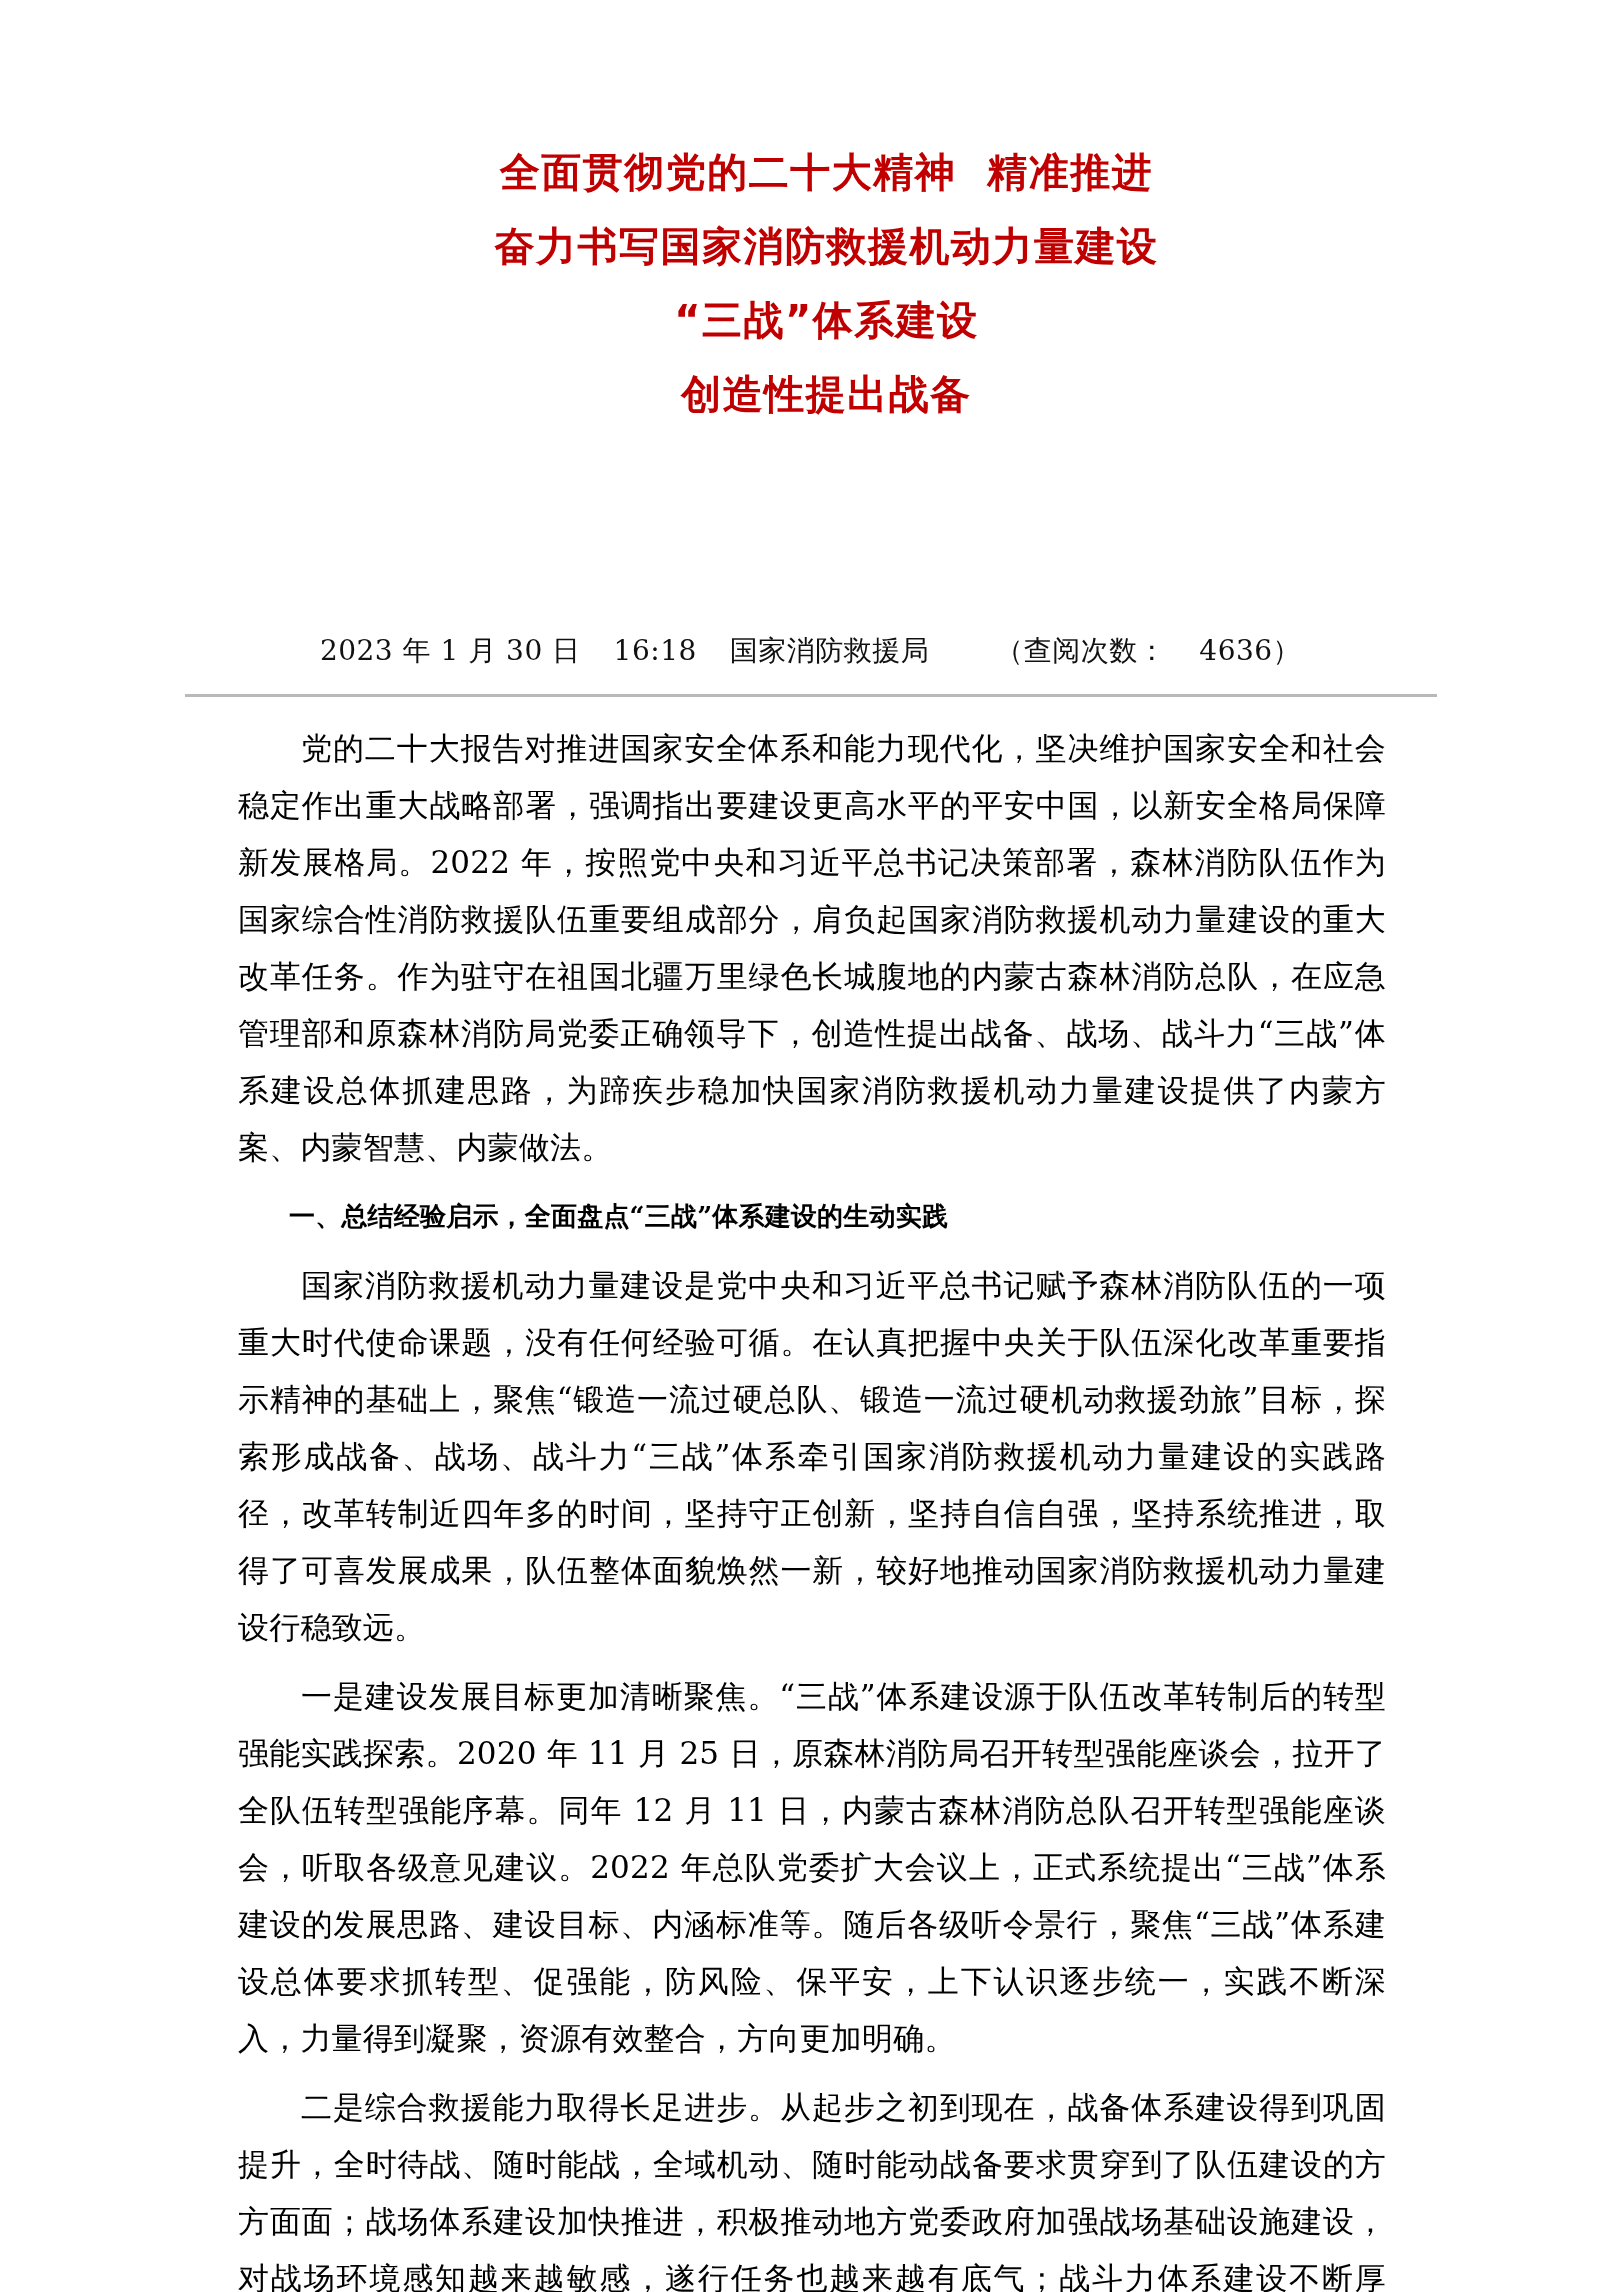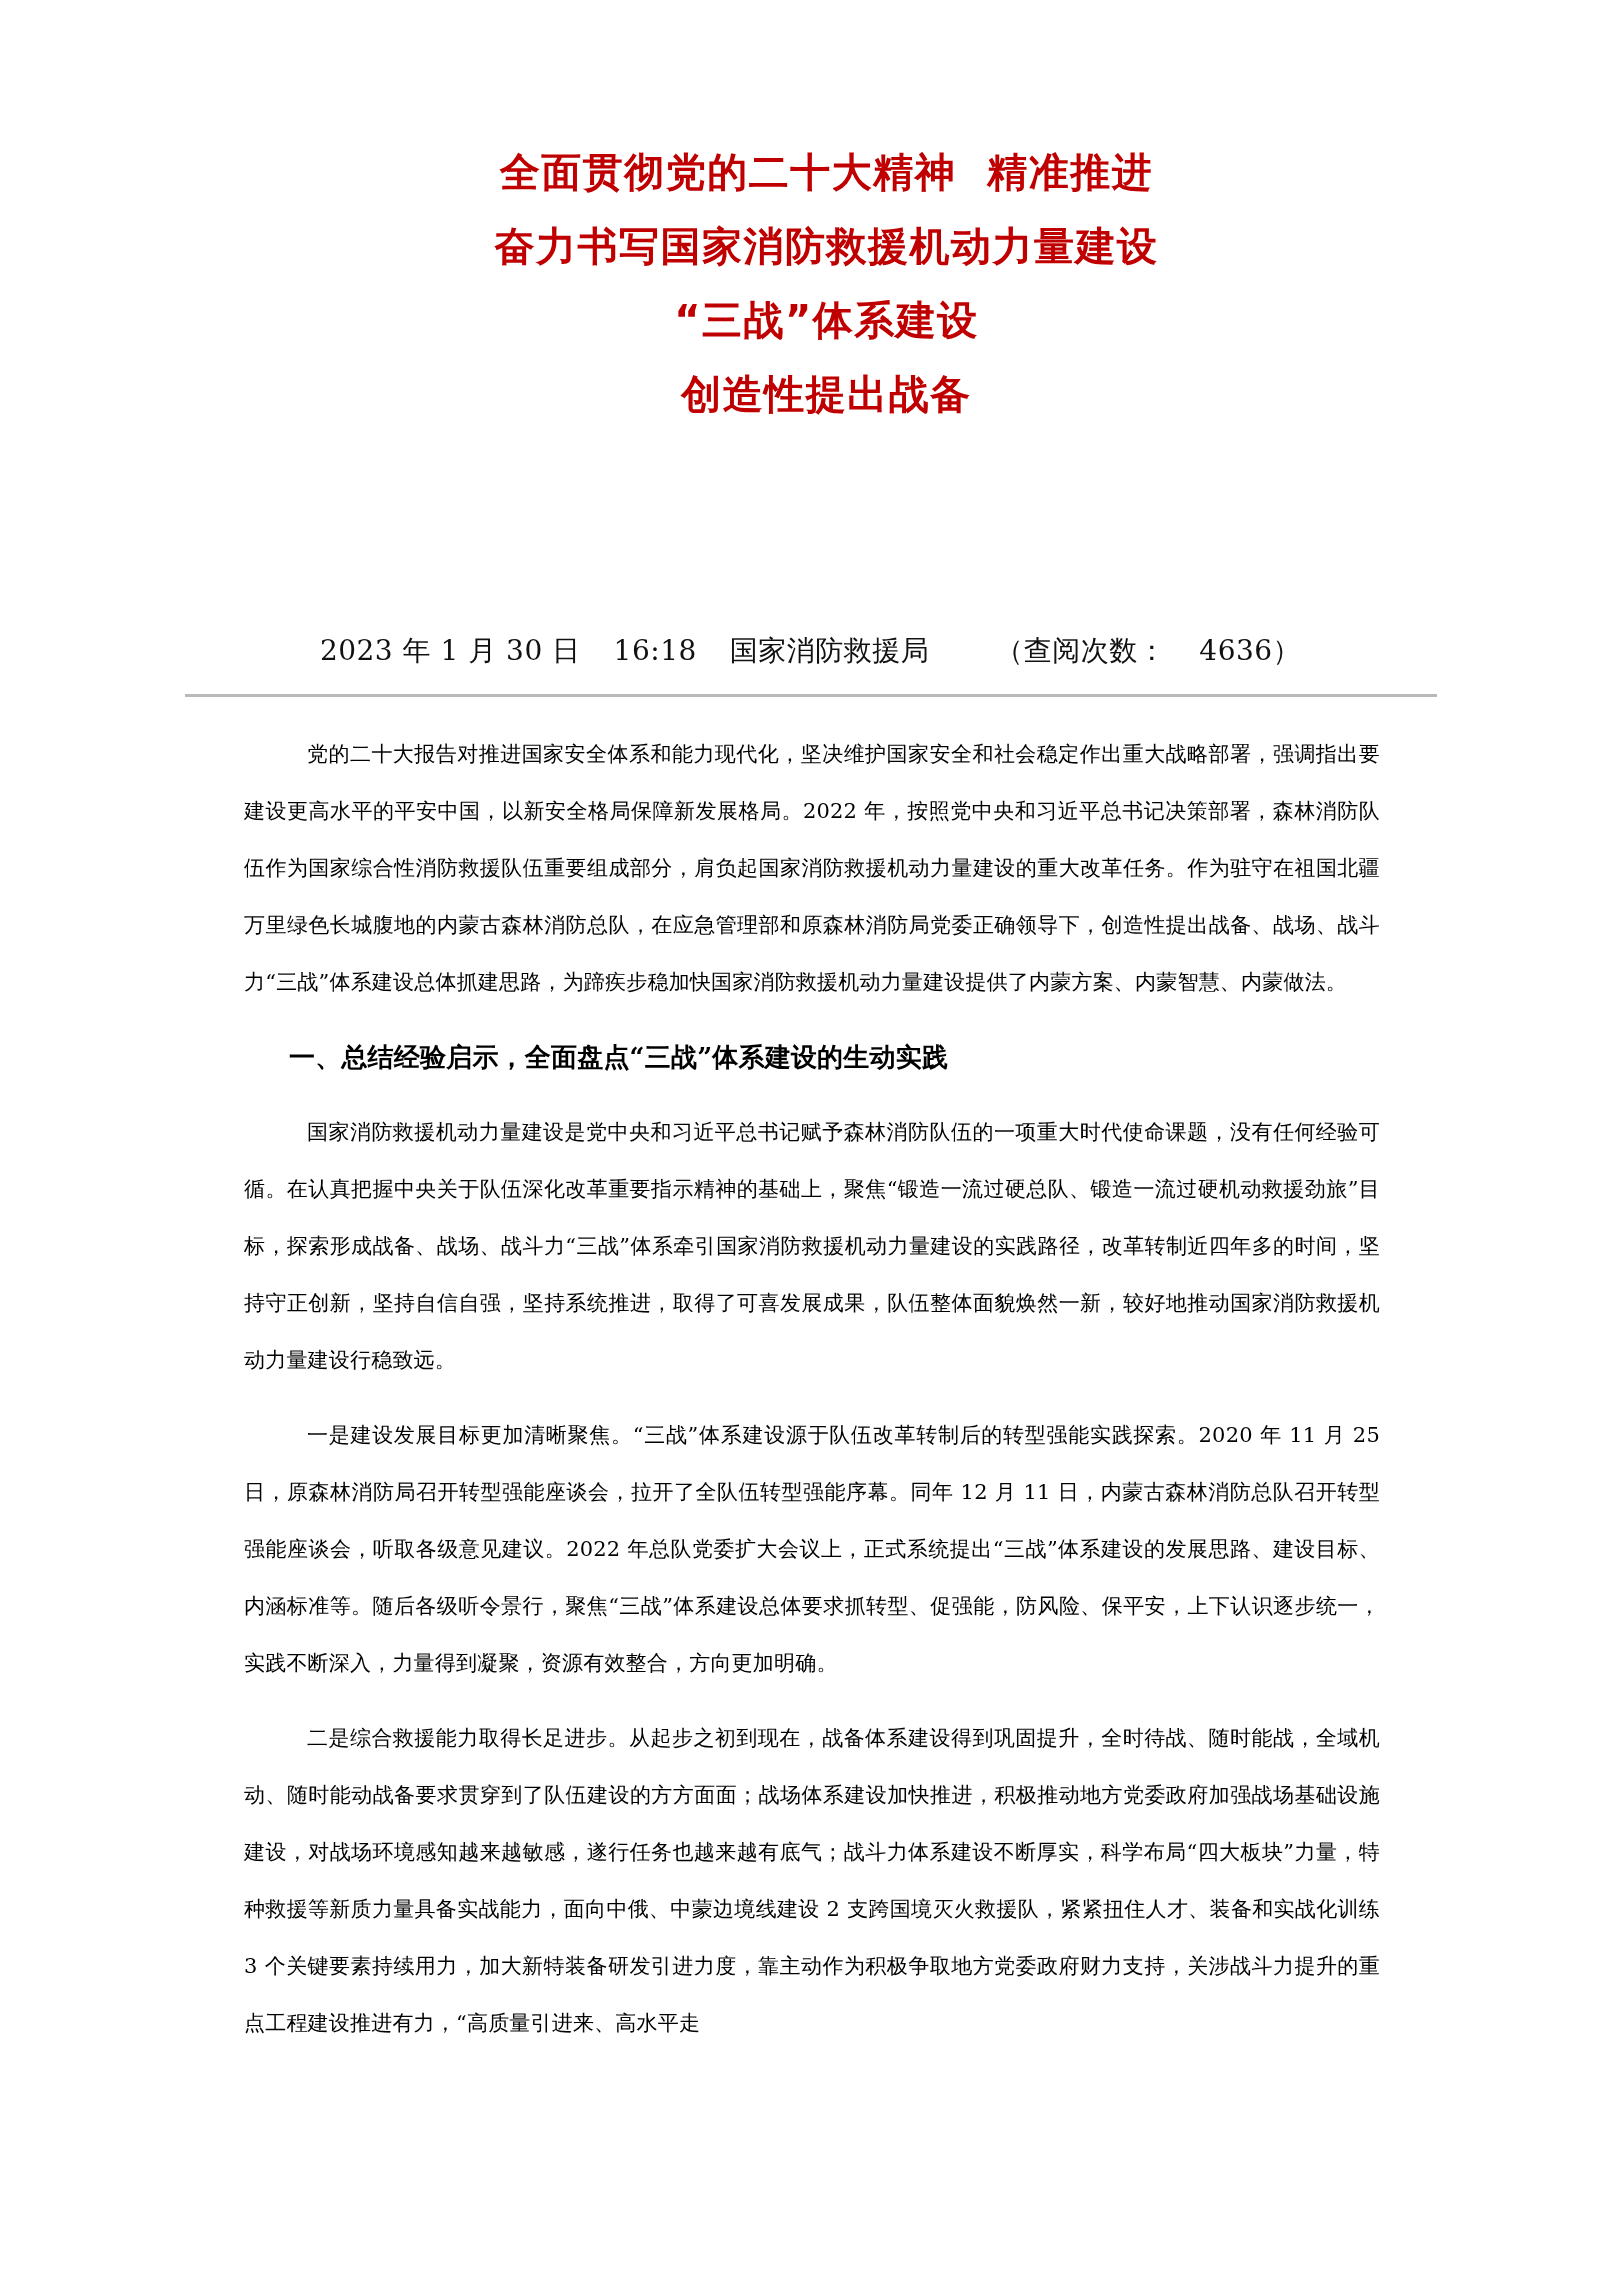--- a/index.html
+++ b/index.html
@@ -63,23 +63,23 @@
   }
 
   
   .body-col {
     position: absolute;
     left: 226px;
     top: 708px;
     width: 1172px;
   }
   p.para {
-    margin: 18px;
+    margin: 12px;
     color: #000000;
-    font-size: 21px;
+    font-size: 31px;
     line-height: 57px;
     text-align: justify;
     text-justify: inter-character;
     text-indent: 63px;
     font-family: "DejaVu Serif", "Liberation Serif", serif;
     letter-spacing: 0.2px;
   }
   p.heading {
     margin: 0;
     color: #000000;

